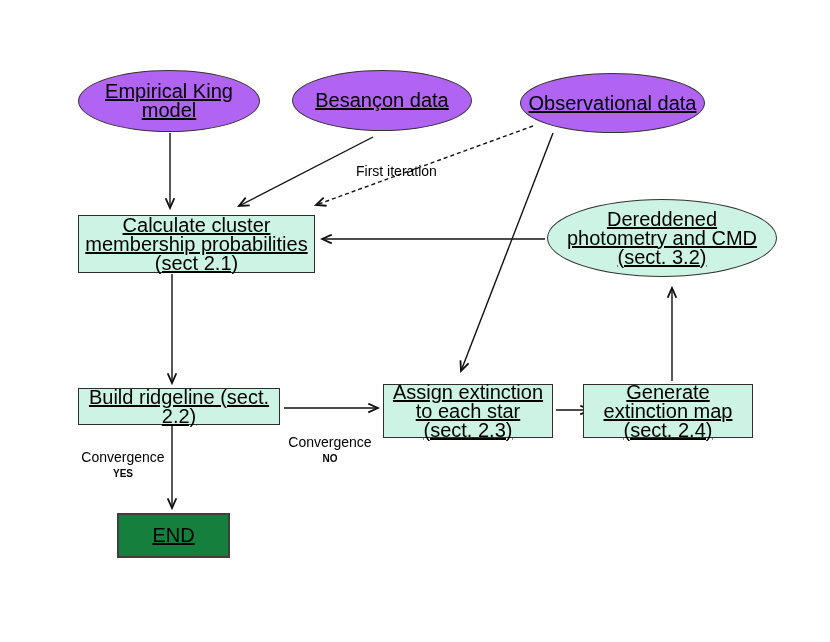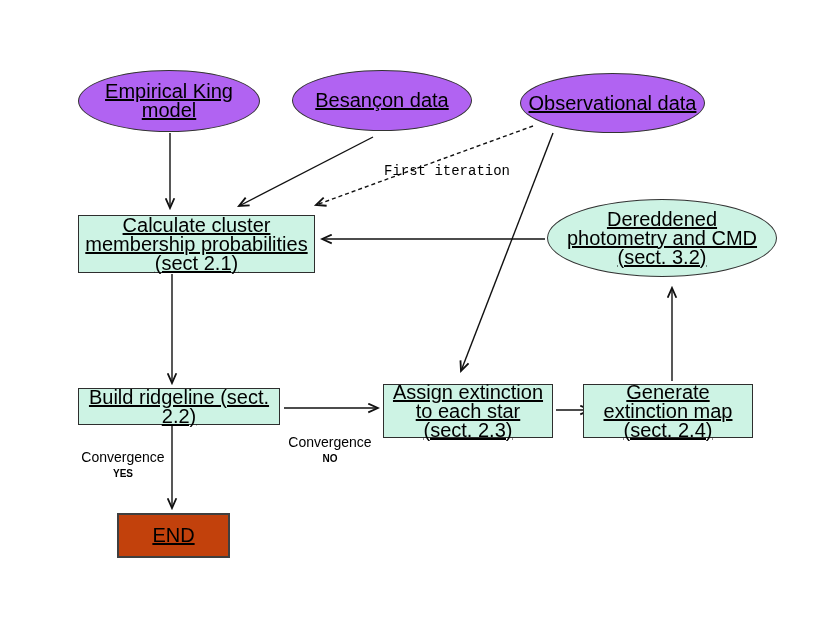--- a/index.html
+++ b/index.html
@@ -35,21 +35,21 @@
     border: 1.6px solid #333333;
   }
   .model { background: #b163f2; }
   .data-ellipse { background: #cdf3e4; padding: 0 16px; }
   .proc {
     background: #cdf3e4;
     border: 1.8px solid #2e2e2e;
     padding: 2px 6px;
   }
   .end-node {
-    background: #c2410c;
+    background: #15803d;
     border: 2px solid #3f3f3f;
   }
   .edge-label {
     position: absolute;
     font-size: 14px;
     line-height: 16px;
     white-space: nowrap;
   }
   .edge-label.stacked { text-align: center; white-space: normal; }
   .edge-label .bold-line { font-weight: bold; font-size: 10px; line-height: 17px; }
@@ -106,21 +106,21 @@
   </div>
 
   <div class="node proc" style="left:583px; top:384px; width:170px; height:54px;">
     <span class="node-label">Generate extinction map (sect. 2.4)</span>
   </div>
 
   <div class="node end-node" style="left:117px; top:513px; width:113px; height:45px;">
     <span class="node-label">END</span>
   </div>
 
-  <div class="edge-label" style="left:384px; top:163px;font-family:Liberation Mono, monospace;">First iteration</div>
+  <div class="edge-label" style="left:356px; top:163px;">First iteration</div>
 
   <div class="edge-label stacked" style="left:282px; top:434px; width:96px;">
     <div>Convergence</div>
     <div class="bold-line">NO</div>
   </div>
 
   <div class="edge-label stacked" style="left:75px; top:449px; width:96px;">
     <div>Convergence</div>
     <div class="bold-line">YES</div>
   </div>

